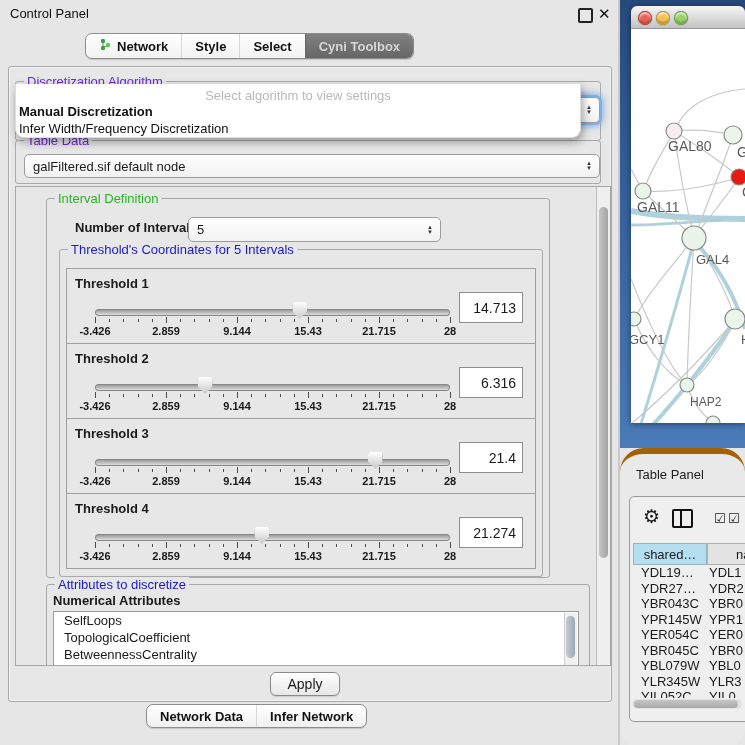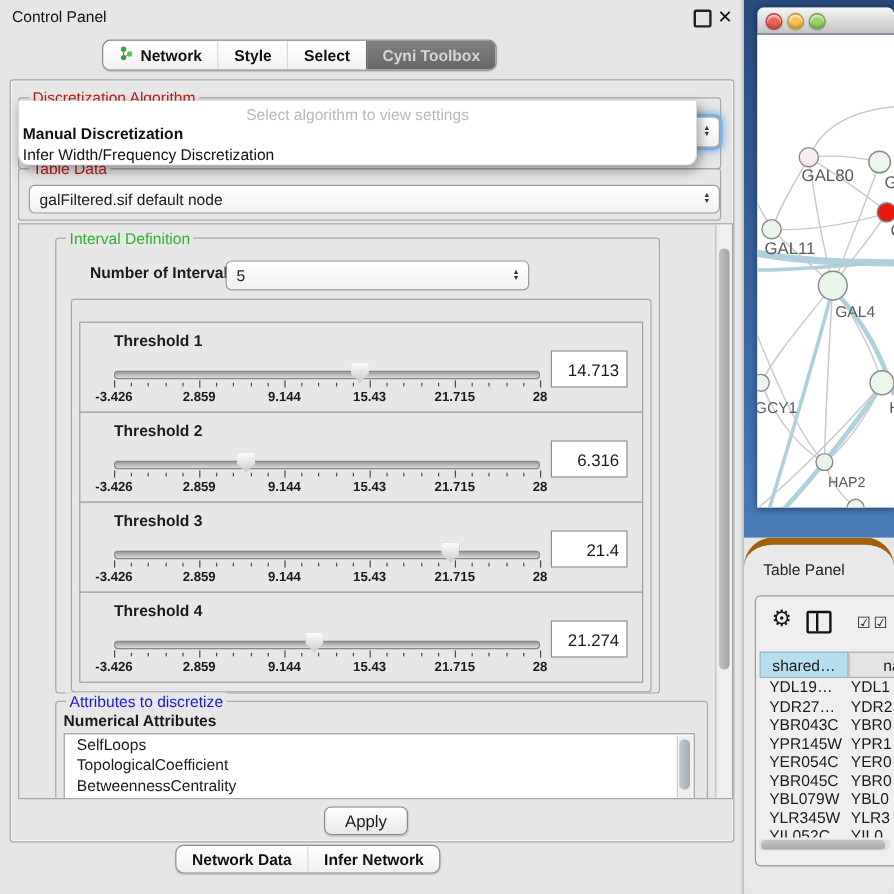--- a/index.html
+++ b/index.html
@@ -19,21 +19,21 @@
   .tab{display:flex;align-items:center;gap:5px;padding:0 13px;font-size:13px;font-weight:bold;color:#111;border-left:1px solid #d8d8d8;white-space:nowrap;}
   .tab:first-child{border-left:none;}
   .tab.selected{background:linear-gradient(#818181,#666666);color:#d6d6d6;border-left-color:#666;}
   .tab.selected + .tab{border-left-color:#666;}
 
   
   #outer-panel{position:absolute;left:8px;top:66px;width:602px;height:634px;border:1px solid #a7a7a7;
                border-radius:3px;background:#e7e7e7;box-shadow:inset 0 0 0 1px #f4f4f4;}
 
   .group{position:absolute;border:1px solid #a9a9a9;border-radius:3px;}
-  .group > .gtitle{position:absolute;top:-8px;left:8px;background:#e7e7e7;padding:0 3px;font-size:13px;color:#b91c1c;white-space:nowrap;}
+  .group > .gtitle{position:absolute;top:-8px;left:8px;background:#e7e7e7;padding:0 3px;font-size:13px;color:#6d28d9;white-space:nowrap;}
   .gtitle.green{color:#2db22d;}
   .gtitle.blue{color:#1a1acc;}
 
   .combo{position:absolute;background:linear-gradient(#ffffff,#f1f1f1);border:1px solid #9d9d9d;border-radius:5px;
          display:flex;align-items:center;font-size:13px;padding-left:8px;box-shadow:inset 0 1px 0 #fff;}
   .combo .stepper{position:absolute;right:7px;top:50%;transform:translateY(-50%);display:flex;flex-direction:column;
                   font-size:6px;line-height:5px;color:#333;text-align:center;}
 
   
   #algo-group{left:6px;top:14px;width:584px;height:58px;}
@@ -56,21 +56,21 @@
   #main-vscroll .thumb-v{position:absolute;left:2px;width:9px;top:20px;height:351px;border-radius:5px;
               background:linear-gradient(90deg,#c4c4c4,#a3a3a3);}
 
   #interval-group{left:30px;top:11px;width:502px;height:378px;}
   #numint-label{position:absolute;left:28px;top:21px;font-size:13px;font-weight:bold;}
   #numint-combo{left:141px;top:18px;width:243px;height:23px;}
   #thr-group{left:12px;top:50px;width:482px;height:326px;}
   #thresholds{position:absolute;left:6px;top:19px;width:470px;}
 
   .t-box{position:relative;height:74px;border:1px solid #9f9f9f;background:#e7e7e7;margin-top:-1px;}
-  .t-title{position:absolute;left:8px;top:7px;font-size:13px;font-weight:bold;margin-left:20px;}
+  .t-title{position:absolute;left:8px;top:7px;font-size:13px;font-weight:bold;}
   .track-wrap{position:absolute;left:28px;top:40px;width:355px;height:30px;}
   .track{position:absolute;left:0;right:0;top:0;height:5px;border-radius:3px;border:1px solid #878787;
          background:linear-gradient(#9b9b9b,#dcdcdc);}
   .thumb{position:absolute;top:-7px;width:15px;height:17px;transform:translateX(-50%);
          background:linear-gradient(#fefefe,#c9c9c9);
          clip-path:polygon(12% 0,88% 0,100% 15%,100% 55%,50% 100%,0 55%,0 15%);
          filter:drop-shadow(0 0 1px #6f6f6f);}
   .tick{position:absolute;width:1px;background:#4a4a4a;top:10px;height:3px;}
   .tick.major{top:8px;height:6px;}
   .tick-label{position:absolute;top:16px;transform:translateX(-50%);font-size:11px;font-weight:bold;color:#1a1a1a;white-space:nowrap;}
@@ -184,20 +184,21 @@
 
     <div id="main-panel">
       <div class="group" id="interval-group">
         <span class="gtitle green">Interval Definition</span>
         <span id="numint-label">Number of Intervals</span>
         <div class="combo" id="numint-combo">
           <span>5</span>
           <span class="stepper">▲<br>▼</span>
         </div>
         <div class="group" id="thr-group">
+          <span class="gtitle blue">Threshold's Coordinates for 5 Intervals</span>
           <div id="thresholds">
               <div class="t-box">
                 <div class="t-title">Threshold 1</div>
                 <div class="track-wrap">
                   <div class="track"></div>
                   <div class="tick major" style="left: 0%;"></div>
                   <div class="tick" style="left: 4%;"></div>
                   <div class="tick" style="left: 8%;"></div>
                   <div class="tick" style="left: 12%;"></div>
                   <div class="tick" style="left: 16%;"></div>

